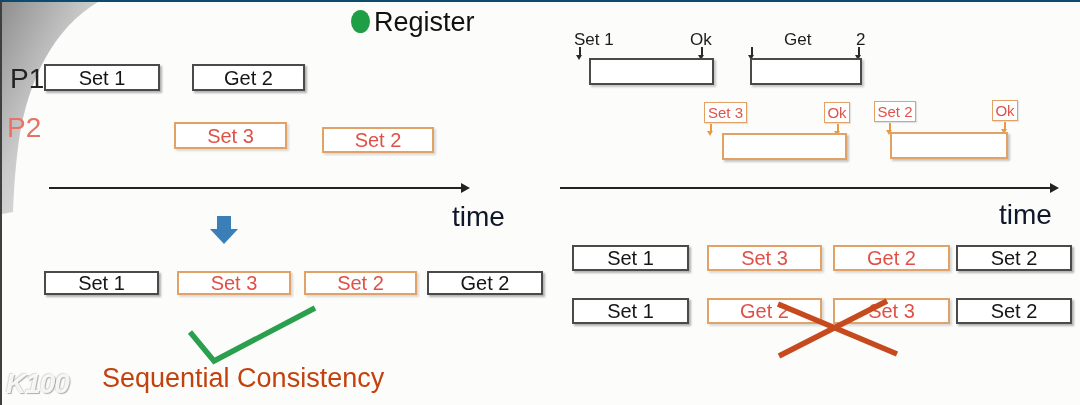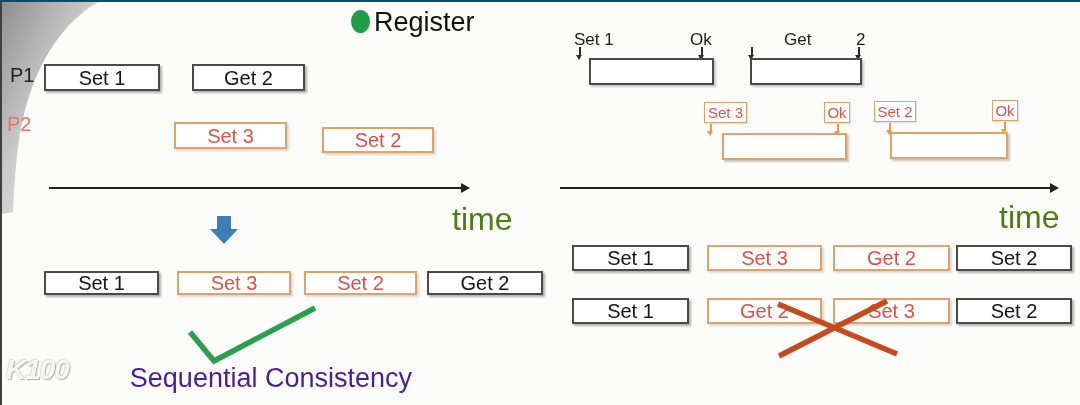--- a/index.html
+++ b/index.html
@@ -25,42 +25,42 @@
   }
   .opbox.empty{box-shadow:2px 2px 2px rgba(0,0,0,0.22);}
   
   .calllabel{position:absolute;font-size:17px;color:#1c1c1c;line-height:1;}
   .taglabel{
     position:absolute;display:flex;align-items:center;justify-content:center;
     border:1.5px solid #e0a266;color:#e0524a;background:#fff;font-size:15px;
     box-sizing:border-box;box-shadow:1px 1px 1px rgba(0,0,0,0.10);
   }
   
-  .proclabel{position:absolute;font-size:20px;line-height:1;}
+  .proclabel{position:absolute;font-size:28px;line-height:1;}
   
   .vtick{position:absolute;width:2px;background:#2a2a2a;}
   .vtick::after{
     content:'';position:absolute;bottom:-5px;left:-2.6px;
     border-left:3.3px solid transparent;border-right:3.3px solid transparent;
     border-top:5px solid #2a2a2a;
   }
   .vtick.org{background:#e89c3f;}
   .vtick.org::after{border-top-color:#e89c3f;}
   
   .timeline{position:absolute;height:2px;background:#222;}
   .timeline::after{
     content:'';position:absolute;right:-9px;top:-4px;
     border-left:9px solid #222;border-top:5px solid transparent;border-bottom:5px solid transparent;
   }
-  .timelabel{position:absolute;font-size:32px;color:#4d7c0f;line-height:1;}
-  .caption{position:absolute;font-size:27px;color:#4c1d95;line-height:1;text-align:right;}
+  .timelabel{position:absolute;font-size:28px;color:#0f172a;line-height:1;}
+  .caption{position:absolute;font-size:27px;color:#c2410c;line-height:1;text-align:left;}
   .legend-dot{position:absolute;width:19px;height:23px;border-radius:50%;background:#1f9f45;}
   .legend-text{position:absolute;font-size:27px;color:#111;line-height:1;}
   .watermark{
-    position:absolute;left:4px;top:352px;display:flex;align-items:center;gap:6px;
+    position:absolute;left:4px;top:366px;display:flex;align-items:center;gap:6px;
     color:rgba(255,255,255,0.88);
     text-shadow:1px 1px 1px rgba(110,110,110,0.55),-1px -1px 1px rgba(170,170,170,0.40);
   }
   .watermark .logo{font-size:28px;font-weight:bold;font-style:italic;letter-spacing:-1px;}
   .watermark .wmtext{font-size:27px;font-weight:bold;letter-spacing:2px;}
   svg{display:block;}
 </style>
 </head>
 <body>
 

